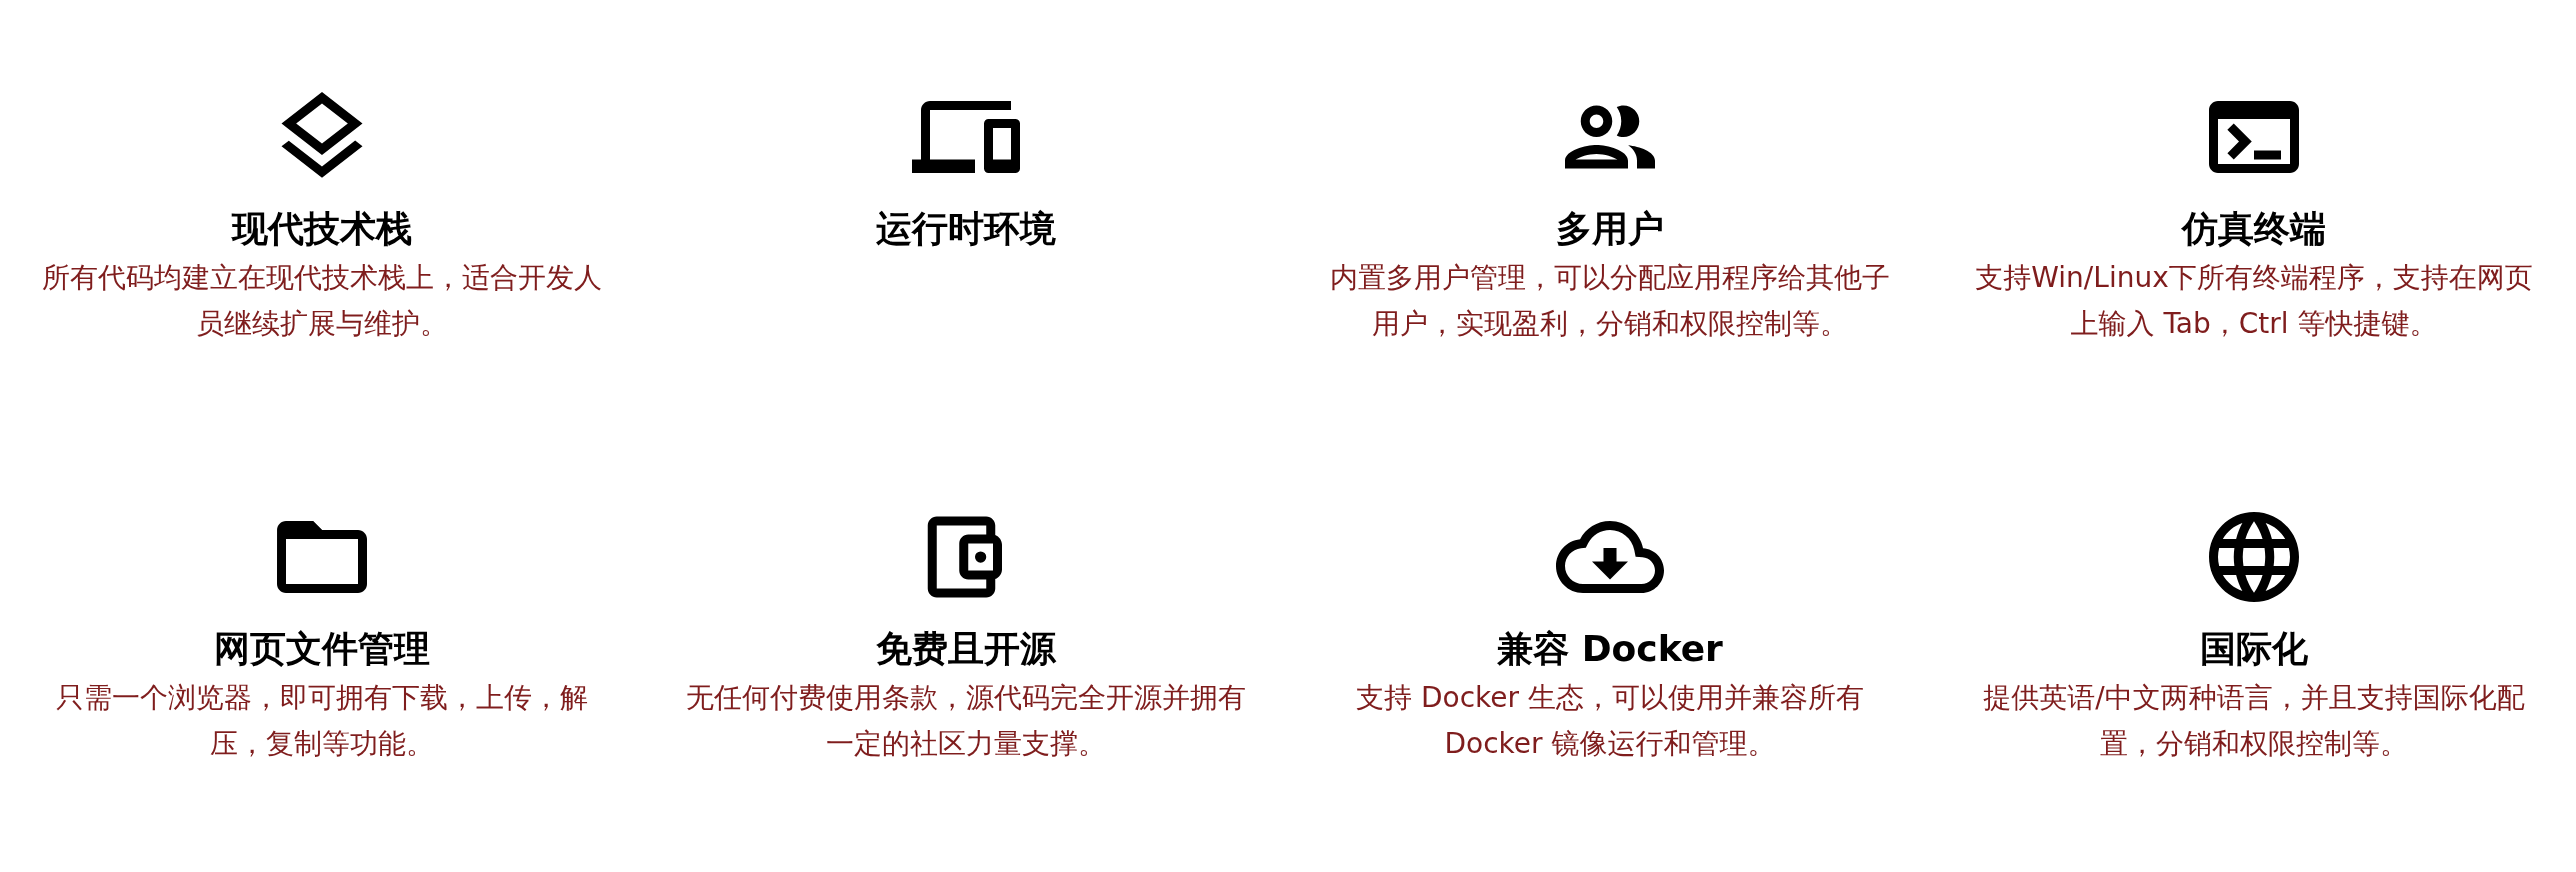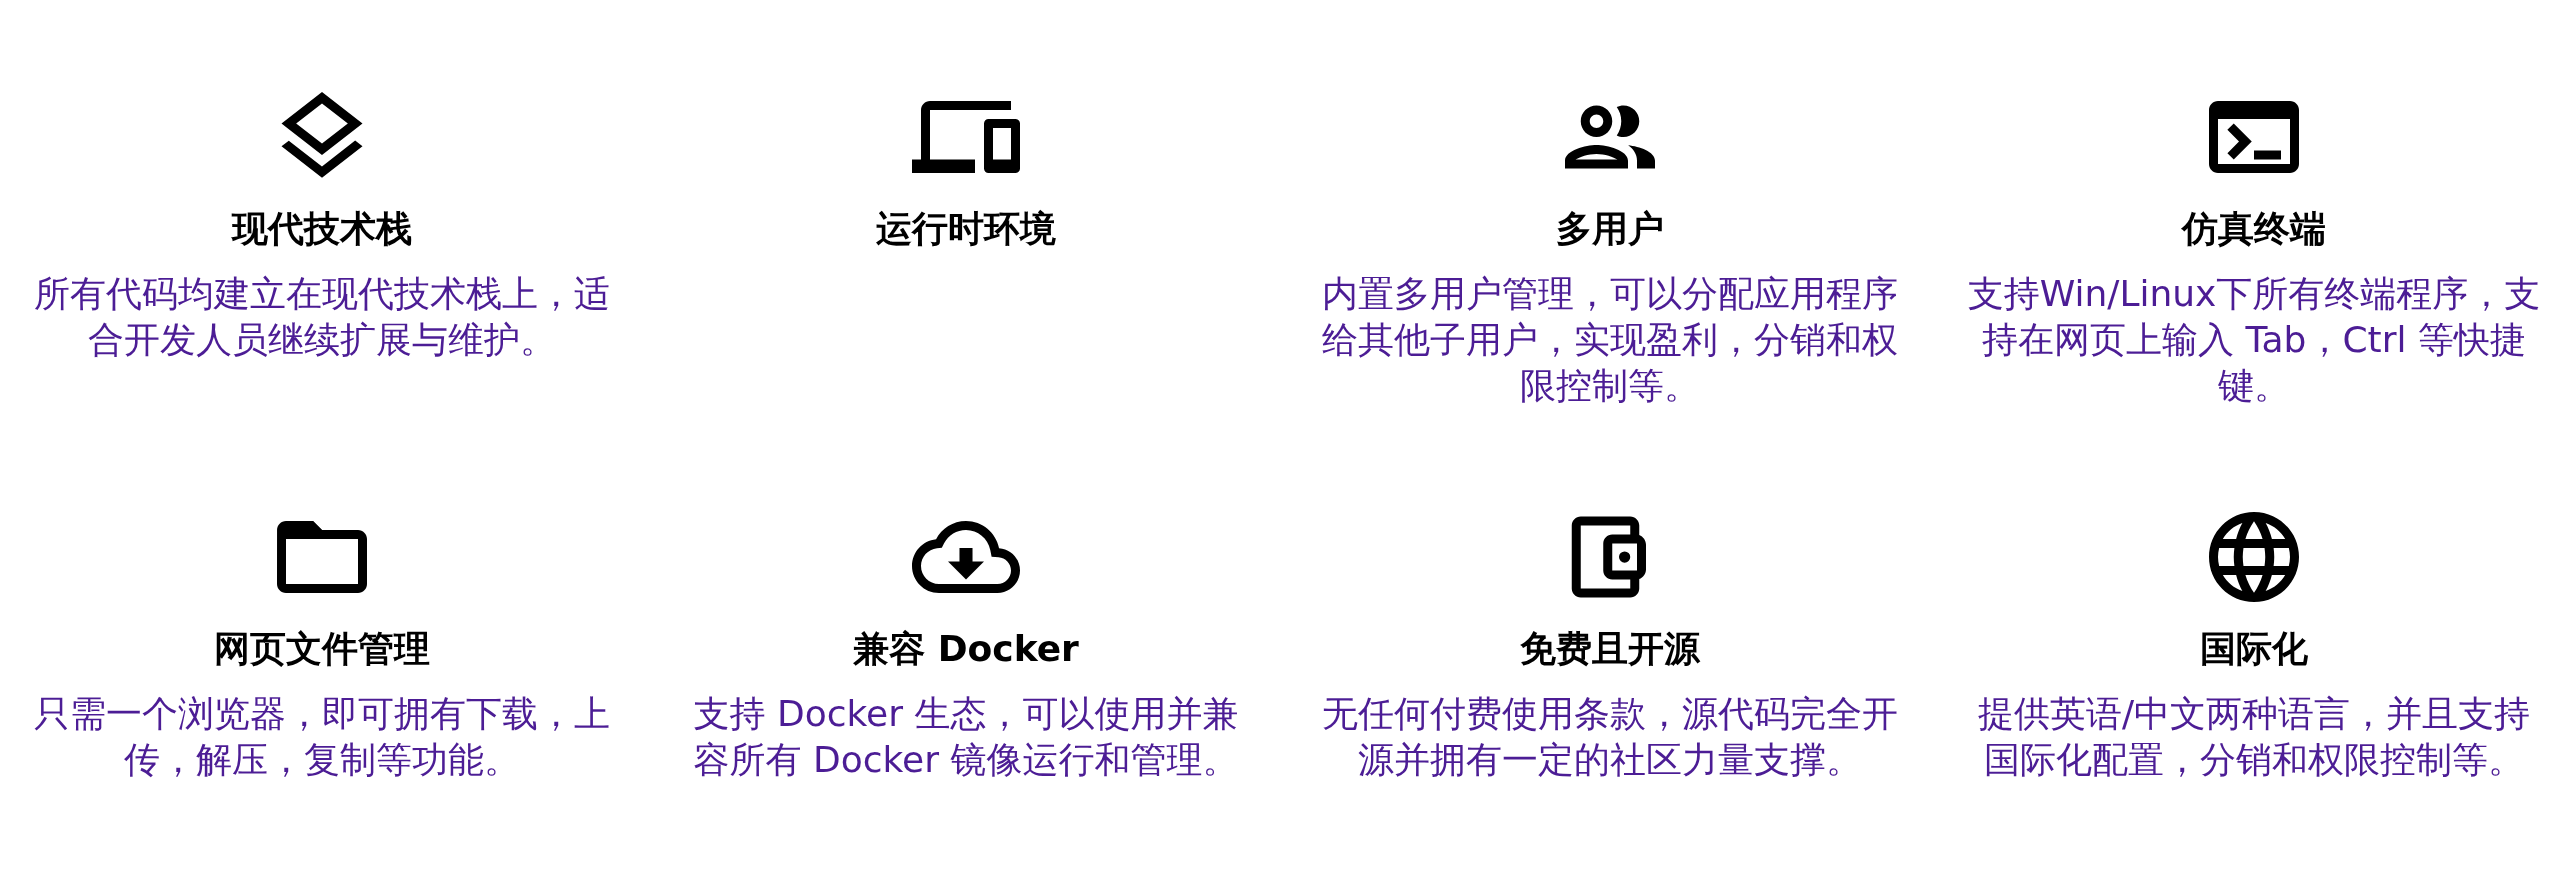--- a/index.html
+++ b/index.html
@@ -50,24 +50,24 @@
   }
   .title {
     margin-top: 15.4px;
     font-size: 36px;
     font-weight: bold;
     line-height: 46px;
     color: #000000;
     letter-spacing: 0px;
   }
   .desc {
-    margin-top: 19px;
-    font-size: 36px;
+    margin-top: 3px;
+    font-size: 28px;
     line-height: 46px;
-    color: #4c1d95;
+    color: #7f1d1d;
     max-width: 579px;
   }
 </style>
 </head>
 <body>
 
 <div class="features">
 
   <div class="row r1">
 
@@ -121,35 +121,35 @@
             <path d="M4 4h6l2 2v2H4z"></path>
           </svg>
       </div>
       <div class="title">网页文件管理</div>
       <div class="desc">只需一个浏览器，即可拥有下载，上传，解压，复制等功能。</div>
     </div>
 
     <div class="feature">
       <div class="icon">
         <svg viewBox="0 0 24 24">
+            <path d="M5.5 3h11c1.1 0 2 .9 2 2v2.1c.87.35 1.5 1.2 1.5 2.2v5.4c0 1-.63 1.85-1.5 2.2V19c0 1.1-.9 2-2 2h-11c-1.1 0-2-.9-2-2V5c0-1.1.9-2 2-2zm0 2v14h11v-2h-4c-1.1 0-2-.9-2-2V9c0-1.1.9-2 2-2h4V5h-11zm7 4v6h5.5V9h-5.5zm2.75 1.75a1.25 1.25 0 1 1 0 2.5 1.25 1.25 0 0 1 0-2.5z"></path>
+          </svg>
+      </div>
+      <div class="title">免费且开源</div>
+      <div class="desc">无任何付费使用条款，源代码完全开源并拥有一定的社区力量支撑。</div>
+    </div>
+
+    <div class="feature">
+      <div class="icon">
+        <svg viewBox="0 0 24 24">
             <path d="M19.35 10.04C18.67 6.59 15.64 4 12 4 9.11 4 6.6 5.64 5.35 8.04 2.34 8.36 0 10.91 0 14c0 3.31 2.69 6 6 6h13c2.76 0 5-2.24 5-5 0-2.64-2.05-4.78-4.65-4.96zM19 18H6c-2.21 0-4-1.79-4-4 0-2.05 1.53-3.76 3.56-3.97l1.07-.11.5-.95C8.08 7.14 9.94 6 12 6c2.62 0 4.88 1.86 5.39 4.43l.3 1.5 1.53.11c1.56.1 2.78 1.41 2.78 2.96 0 1.65-1.35 3-3 3zm-5.55-8h-2.9v3H8l4 4 4-4h-2.55z"></path>
           </svg>
       </div>
       <div class="title">兼容 Docker</div>
       <div class="desc">支持 Docker 生态，可以使用并兼容所有 Docker 镜像运行和管理。</div>
-    </div>
-
-    <div class="feature">
-      <div class="icon">
-        <svg viewBox="0 0 24 24">
-            <path d="M5.5 3h11c1.1 0 2 .9 2 2v2.1c.87.35 1.5 1.2 1.5 2.2v5.4c0 1-.63 1.85-1.5 2.2V19c0 1.1-.9 2-2 2h-11c-1.1 0-2-.9-2-2V5c0-1.1.9-2 2-2zm0 2v14h11v-2h-4c-1.1 0-2-.9-2-2V9c0-1.1.9-2 2-2h4V5h-11zm7 4v6h5.5V9h-5.5zm2.75 1.75a1.25 1.25 0 1 1 0 2.5 1.25 1.25 0 0 1 0-2.5z"></path>
-          </svg>
-      </div>
-      <div class="title">免费且开源</div>
-      <div class="desc">无任何付费使用条款，源代码完全开源并拥有一定的社区力量支撑。</div>
     </div>
 
     <div class="feature">
       <div class="icon">
         <svg viewBox="0 0 24 24">
             <path d="M12 2C6.48 2 2 6.48 2 12s4.48 10 10 10 10-4.48 10-10S17.52 2 12 2zm6.93 6h-2.95c-.32-1.25-.78-2.45-1.38-3.56 1.84.63 3.37 1.91 4.33 3.56zM12 4.04c.83 1.2 1.48 2.53 1.91 3.96h-3.82c.43-1.43 1.08-2.76 1.91-3.96zM4.26 14C4.1 13.36 4 12.69 4 12s.1-1.36.26-2h3.38c-.08.66-.14 1.32-.14 2s.06 1.34.14 2H4.26zm.82 2h2.95c.32 1.25.78 2.45 1.38 3.56-1.84-.63-3.37-1.9-4.33-3.56zm2.95-8H5.08c.96-1.66 2.49-2.93 4.33-3.56C8.81 5.55 8.35 6.75 8.03 8zM12 19.96c-.83-1.2-1.48-2.53-1.91-3.96h3.82c-.43 1.43-1.08 2.76-1.91 3.96zM14.34 14H9.66c-.09-.66-.16-1.32-.16-2s.07-1.35.16-2h4.68c.09.65.16 1.32.16 2s-.07 1.34-.16 2zm.25 5.56c.6-1.11 1.06-2.31 1.38-3.56h2.95c-.96 1.65-2.49 2.93-4.33 3.56zM16.36 14c.08-.66.14-1.32.14-2s-.06-1.34-.14-2h3.38c.16.64.26 1.31.26 2s-.1 1.36-.26 2h-3.38z"></path>
           </svg>
       </div>
       <div class="title">国际化</div>
       <div class="desc">提供英语/中文两种语言，并且支持国际化配置，分销和权限控制等。</div>

